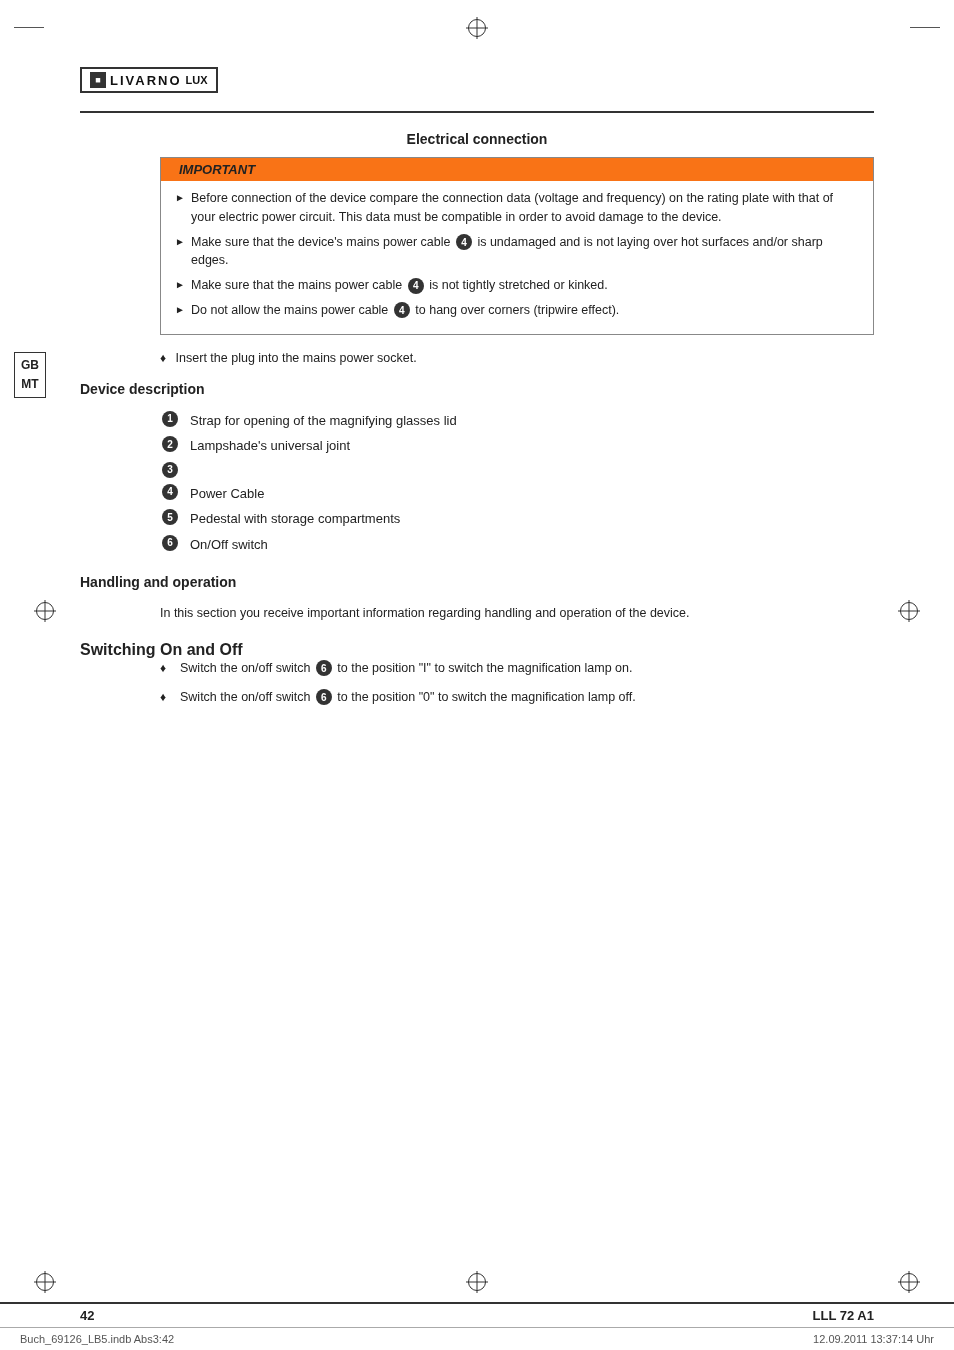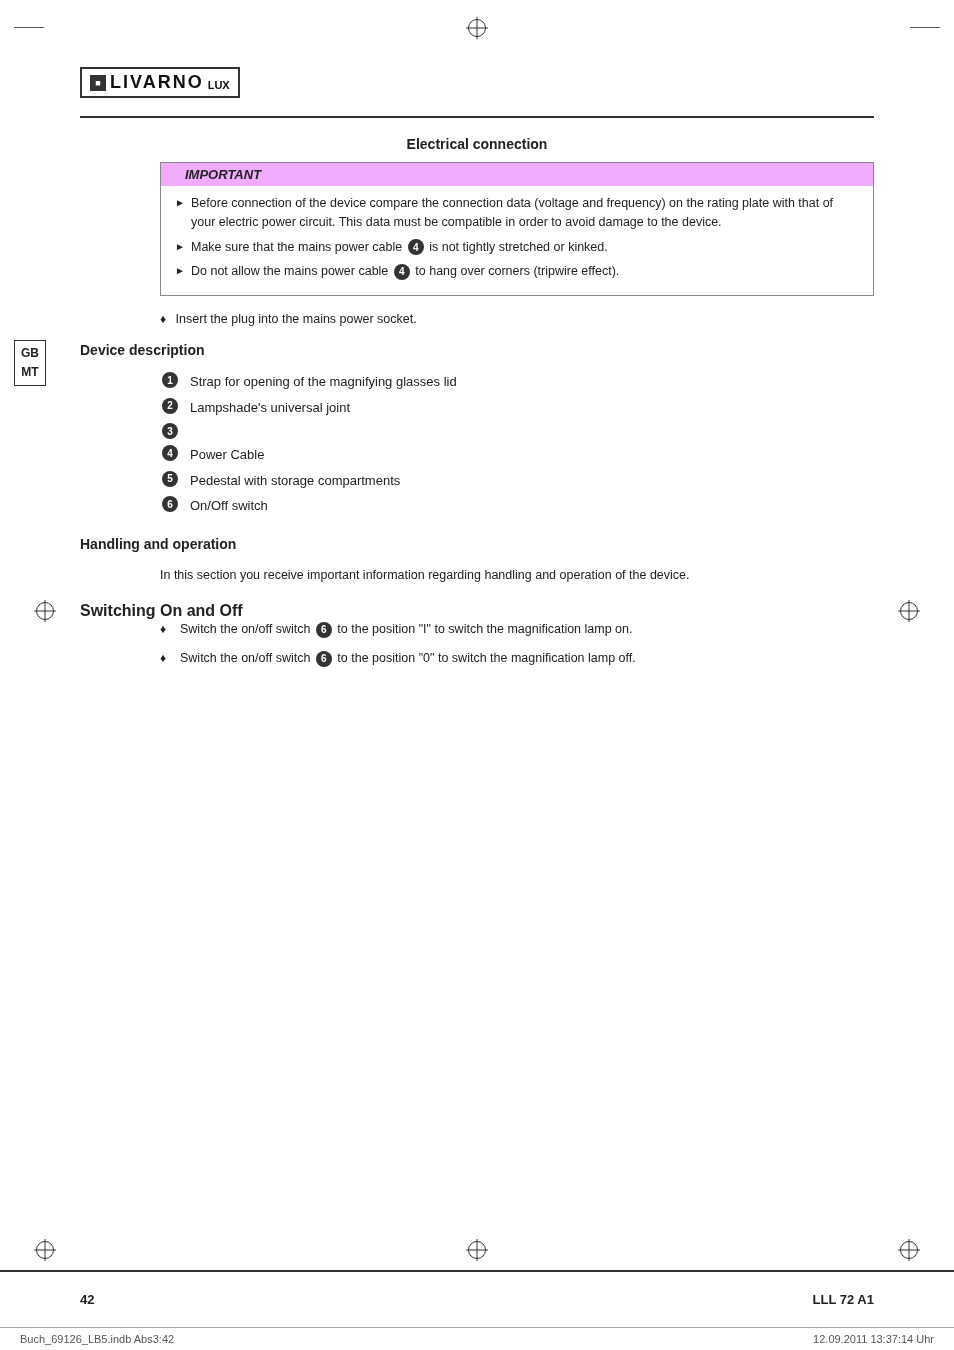--- a/index.html
+++ b/index.html
@@ -50,21 +50,21 @@
       display: inline-flex;
       align-items: center;
       justify-content: center;
       color: #fff;
       font-size: 9px;
       font-weight: bold;
     }
 
     .logo-text {
       font-weight: 900;
-      font-size: 18px;
+      font-size: 13px;
       letter-spacing: 2px;
       color: #111;
     }
 
     .logo-lux {
       font-size: 11px;
       font-weight: bold;
       color: #111;
       align-self: flex-end;
       margin-bottom: 2px;
@@ -79,22 +79,22 @@
     }
 
     .important-box {
       border: 1px solid #888;
       margin-left: 80px;
       margin-right: 0;
       margin-bottom: 16px;
     }
 
     .important-header {
-      background: #f0abfc;
-      padding: 4px 24px;
+      background: #f97316;
+      padding: 4px 18px;
       font-weight: bold;
       font-style: italic;
       font-size: 13px;
     }
 
     .important-body {
       padding: 8px 14px;
       font-size: 12.5px;
       line-height: 1.5;
     }
@@ -200,40 +200,40 @@
       content: '♦';
       position: absolute;
       left: 0;
       font-size: 12px;
     }
 
     
     .language-badge {
       position: absolute;
       left: 14px;
-      top: 340px;
+      top: 352px;
       border: 1px solid #333;
       text-align: center;
       font-size: 12px;
       font-weight: bold;
       line-height: 1.6;
       padding: 3px 6px;
     }
 
     
     .bottom-bar {
       position: absolute;
       bottom: 0;
       left: 0;
       right: 0;
     }
 
     .page-footer {
       border-top: 2px solid #333;
-      padding: 20px 80px;
+      padding: 4px 80px;
       display: flex;
       justify-content: space-between;
       align-items: center;
       font-size: 13px;
       font-weight: bold;
     }
 
     .print-footer {
       border-top: 1px solid #aaa;
       padding: 5px 20px;
@@ -369,20 +369,21 @@
     </div>
 
     <div>
       <div class="section-title">Electrical connection</div>
 
       <div class="important-box">
         <div class="important-header">IMPORTANT</div>
         <div class="important-body">
           <ul>
             <li>Before connection of the device compare the connection data (voltage and frequency) on the rating plate with that of your electric power circuit. This data must be compatible in order to avoid damage to the device.</li>
+            <li>Make sure that the device's mains power cable <span class="circle-num">4</span> is undamaged and is not laying over hot surfaces and/or sharp edges.</li>
             <li>Make sure that the mains power cable <span class="circle-num">4</span> is not tightly stretched or kinked.</li>
             <li>Do not allow the mains power cable <span class="circle-num">4</span> to hang over corners (tripwire effect).</li>
           </ul>
         </div>
       </div>
 
       <div class="insert-line diamond-bullet">
         <span>Insert the plug into the mains power socket.</span>
       </div>
     </div>

